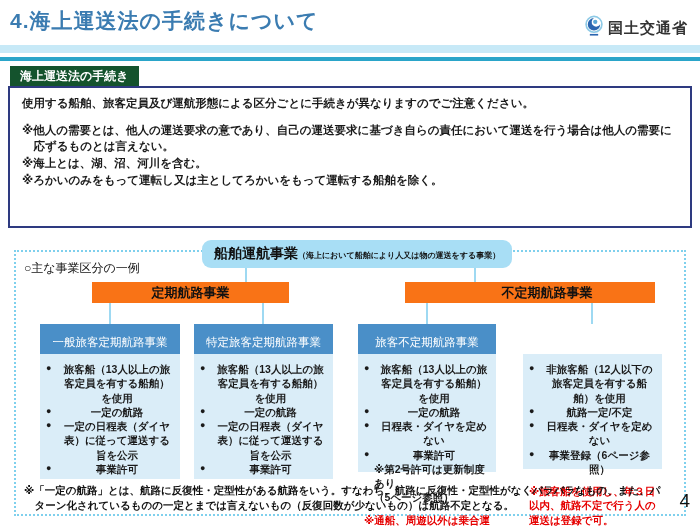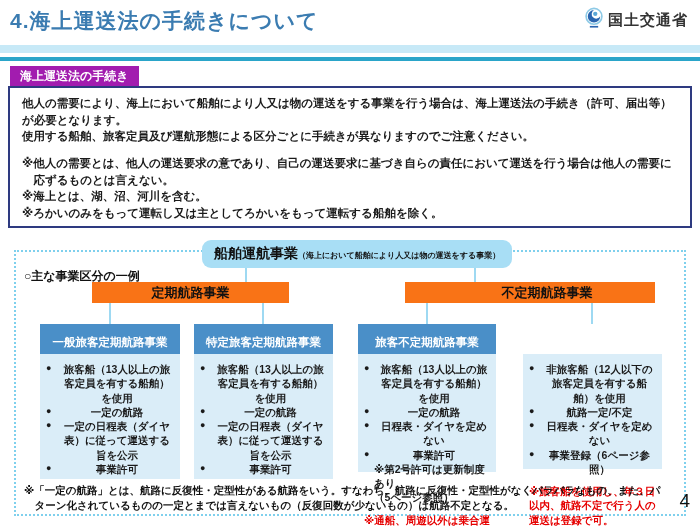--- a/index.html
+++ b/index.html
@@ -7,60 +7,60 @@
   .page {
     position:relative; width:700px; height:526px; background:#ffffff;
     font-family:"Liberation Sans","DejaVu Sans",sans-serif;
     overflow:hidden; margin:0 auto;
   }
   
   .title {
     position:absolute; left:10px; top:7px;
     font-size:21px; font-weight:bold; color:#3b7cb1; letter-spacing:1px;
   }
-  .logo { position:absolute; right:12px; top:7px; display:flex; align-items:center; gap:4px; }
+  .logo { position:absolute; right:12px; top:15px; display:flex; align-items:center; gap:4px; }
   .logo-text { font-size:15px; font-weight:bold; color:#333; letter-spacing:1px; }
   .band1 { position:absolute; left:0; top:45px; width:700px; height:8px; background:#c7e9f7; }
   .band2 { position:absolute; left:0; top:57px; width:700px; height:4px; background:#2aa5c9; }
   
   .tab {
     position:absolute; left:10px; top:66px; padding:2px 10px 3px;
-    background:#a21caf; color:#fff; font-size:12px; font-weight:bold;
+    background:#14532d; color:#fff; font-size:12px; font-weight:bold;
   }
   .infobox {
     position:absolute; left:8px; top:86px; width:684px; height:142px;
     border:2px solid #2e3a80; background:#fff; padding:7px 12px 0;
     font-size:11.5px; font-weight:bold; color:#1a1a1a; line-height:1.45;
   }
   .infobox .para { margin:0; }
   .infobox .notes { margin-top:10px; }
   .infobox .note { padding-left:1em; text-indent:-1em; }
   
   .diagram {
     position:absolute; left:14px; top:250px; width:672px; height:266px;
     border:2px dotted #7fd0ed;
   }
-  .caption { position:absolute; left:8px; top:8px; font-size:12px; font-weight:bold; color:#111;margin-top:8px; }
+  .caption { position:absolute; left:8px; top:8px; font-size:12px; font-weight:normal; color:#111; }
   .root-box {
     position:absolute; left:186px; top:-12px; width:310px; height:28px;
     background:#a8def5; display:flex; align-items:center; justify-content:center;border-radius:9px;
   }
   .root-title { font-size:14px; font-weight:bold; color:#111; }
   .root-sub { font-size:8px; font-weight:bold; color:#111; margin-top:3px; }
   .branch-box {
     position:absolute; top:30px; height:21px; background:#f97316;
     display:flex; align-items:center; justify-content:center;
     font-size:13px; font-weight:bold; color:#111;
   }
   .branch-l { left:76px;  width:197px; }
   .branch-r { left:389px; width:250px;padding-left:34px; }
   .cat-box {
     position:absolute; top:72px; height:36px; background:#4a8fc8;
     display:flex; align-items:center; justify-content:center;
-    font-size:11.5px; font-weight:bold; color:#fff;
+    font-size:11.5px; font-weight:normal; color:#fff;
   }
   .panel {
     position:absolute; top:102px; background:#daedf8;
     padding:8px 5px 0 6px; font-size:10.5px; font-weight:bold;
     color:#1a1a1a; line-height:1.36;
   }
   .c1 { left:24px;  width:140px; }
   .c2 { left:178px; width:139px; }
   .c3 { left:342px; width:138px; }
   .c4 { left:507px; width:139px; }
@@ -104,21 +104,20 @@
         <path d="M7 23.5 h10" stroke="#2b66b0" stroke-width="2" fill="none"></path>
       </svg>
     </span>
     <span class="logo-text">国土交通省</span>
   </div>
   <div class="band1"></div>
   <div class="band2"></div>
 
   <div class="tab">海上運送法の手続き</div>
   <div class="infobox">
-    <p class="para">他人の需要により、海上において船舶により人又は物の運送をする事業を行う場合は、海上運送法の手続き（許可、届出等）が必要となります。</p>
     <p class="para">使用する船舶、旅客定員及び運航形態による区分ごとに手続きが異なりますのでご注意ください。</p>
     <div class="notes">
       <p class="note">※他人の需要とは、他人の運送要求の意であり、自己の運送要求に基づき自らの責任において運送を行う場合は他人の需要に応ずるものとは言えない。</p>
       <p class="note">※海上とは、湖、沼、河川を含む。</p>
       <p class="note">※ろかいのみをもって運転し又は主としてろかいをもって運転する船舶を除く。</p>
     </div>
   </div>
 
   <div class="diagram">
     <div class="caption">○主な事業区分の一例</div>

